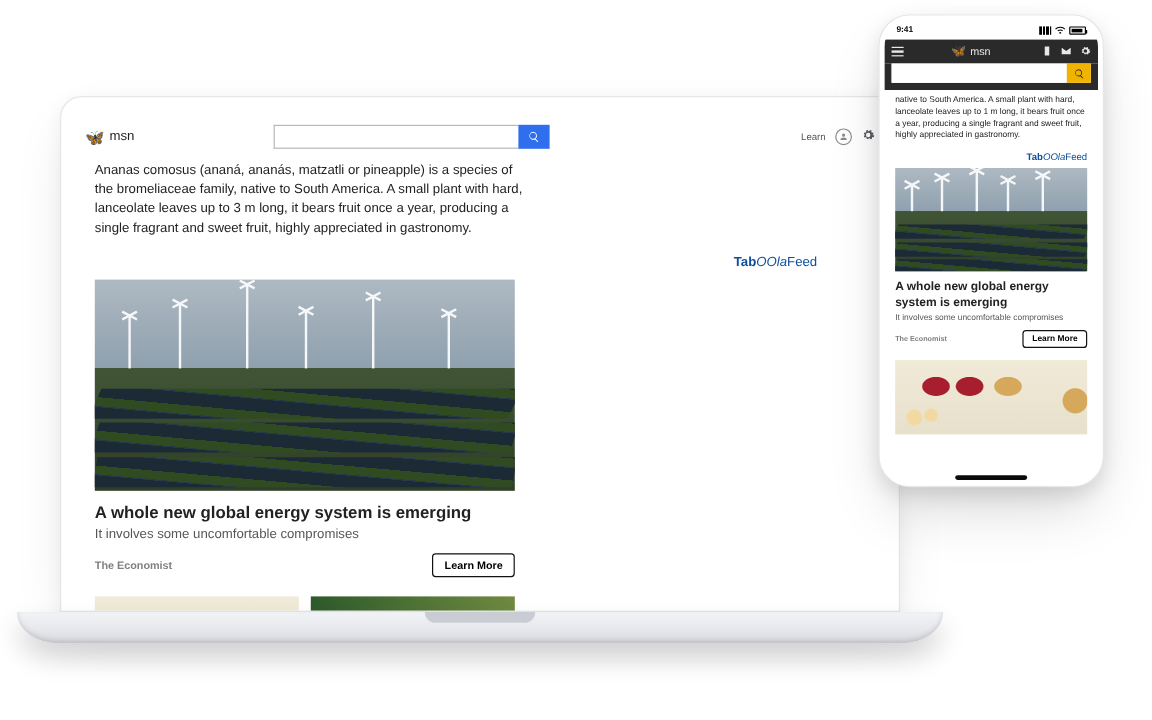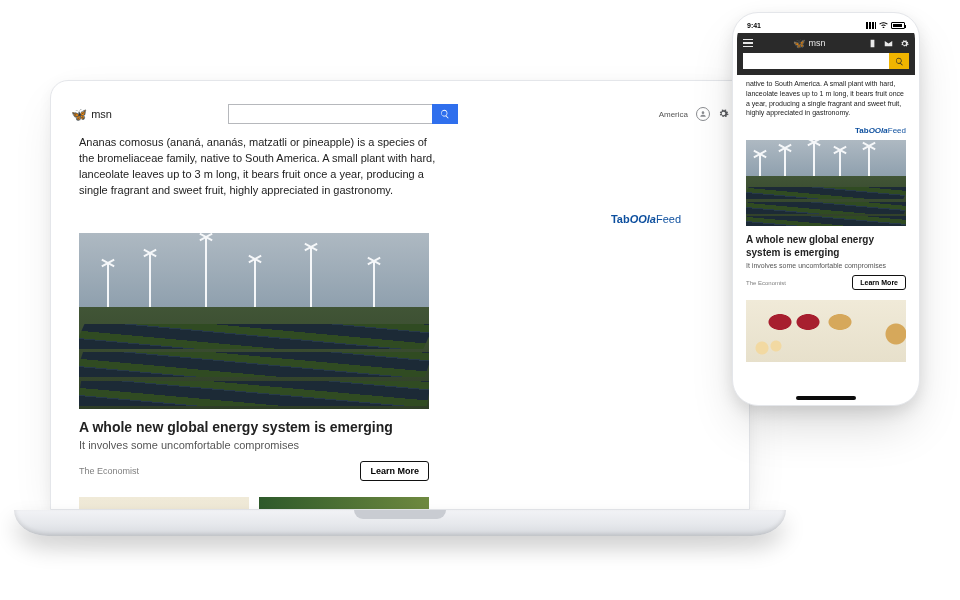--- a/index.html
+++ b/index.html
@@ -95,21 +95,21 @@
     overflow: hidden;
   }
   .article-text { line-height: 1.45; max-width: 360px; }
   .taboola-tag {
     text-align: right;
     margin: 14px 0 8px 0;
     font-size: 11px;
     font-weight: 700;
   }
   .taboola-tag .t1 { color:#0d4f9e; }
-  .taboola-tag .t2 { color:#0d4f9e; font-weight:700; font-style:italic; }
+  .taboola-tag .t2 { color:#0d4f9e; font-weight:400; font-style:italic; }
   .taboola-tag .t3 { color:#0d4f9e; font-weight:400; }
 
   .card { width: 350px; }
   .card-img {
     width: 350px; height: 176px;
     background: linear-gradient(180deg,#aeb9c2 0%,#8fa0ae 42%,#415536 42%,#2e3d27 100%);
     position: relative; overflow: hidden;
   }
   
   .tb { position:absolute; bottom:58%; width:2px; background:#f5f7f9; }
@@ -120,21 +120,21 @@
   .tb4{left:50%; height:48px;} .tb5{left:66%; height:60px;} .tb6{left:84%; height:46px;}
   
   .solar-row { position:absolute; left:0; right:0; height:14%;
     background: repeating-linear-gradient(5deg,#1c2a36 0 10px,#273a49 10px 11px,#304b22 11px 18px); }
   .sr1{bottom:34%; transform:skewX(-24deg);} .sr2{bottom:18%; transform:skewX(-18deg);}
   .sr3{bottom:2%;  transform:skewX(-10deg);}
 
   .card-title { font-size: 14px; font-weight: 700; margin-top: 10px; }
   .card-sub { font-size: 11px; color: #565656; margin-top: 4px; }
   .card-foot { display:flex; align-items:center; margin-top:10px; }
-  .brand { font-size: 9px; color:#808080; font-weight:400; }
+  .brand { font-size: 9px; color:#808080; font-weight:700; }
   .learn-btn {
     margin-left:auto; border:1px solid #111; background:#fff;
     font-size:9px; font-weight:700; padding:4px 9px; border-radius:3px;
   }
 
   .thumb-row { display:flex; gap:10px; margin-top:16px; }
   .thumb { width:170px; height:96px; }
   .thumb-a {
     background:
       radial-gradient(circle at 24px 70px,#f2d9a2 8px,transparent 9px),
@@ -258,21 +258,21 @@
       </div>
       <div class="desktop-search">
         <input type="text" placeholder="" style="">
         <button>
           <svg viewBox="0 0 24 24">
               <path d="M10 2a8 8 0 015.3 13.9l5.4 5.4-1.4 1.4-5.4-5.4A8 8 0 1110 2zm0 2a6 6 0 100 12 6 6 0 000-12z"></path>
             </svg>
         </button>
       </div>
       <div class="desktop-header-right">
-        <span class="sign-in">America</span>
+        <span class="sign-in">Learn</span>
         <span class="avatar-circle">
           <svg viewBox="0 0 24 24">
               <path d="M12 12a4 4 0 100-8 4 4 0 000 8zm0 2c-4 0-8 2-8 5v1h16v-1c0-3-4-5-8-5z"></path>
             </svg>
         </span>
         <span class="gear">
           <svg viewBox="0 0 24 24">
               <path d="M12 8a4 4 0 100 8 4 4 0 000-8zm9 4l2 1-1 3-2-.5a8 8 0 01-1.4 1.4l.5 2-3 1-1-2a8 8 0 01-2 0l-1 2-3-1 .5-2A8 8 0 017.2 16L5 16.5l-1-3 2-1a8 8 0 010-1l-2-1 1-3 2 .5A8 8 0 018.6 6l-.5-2 3-1 1 2a8 8 0 012 0l1-2 3 1-.5 2A8 8 0 0118.8 8l2-.5 1 3-2 1a8 8 0 010 1z"></path>
             </svg>
         </span>

